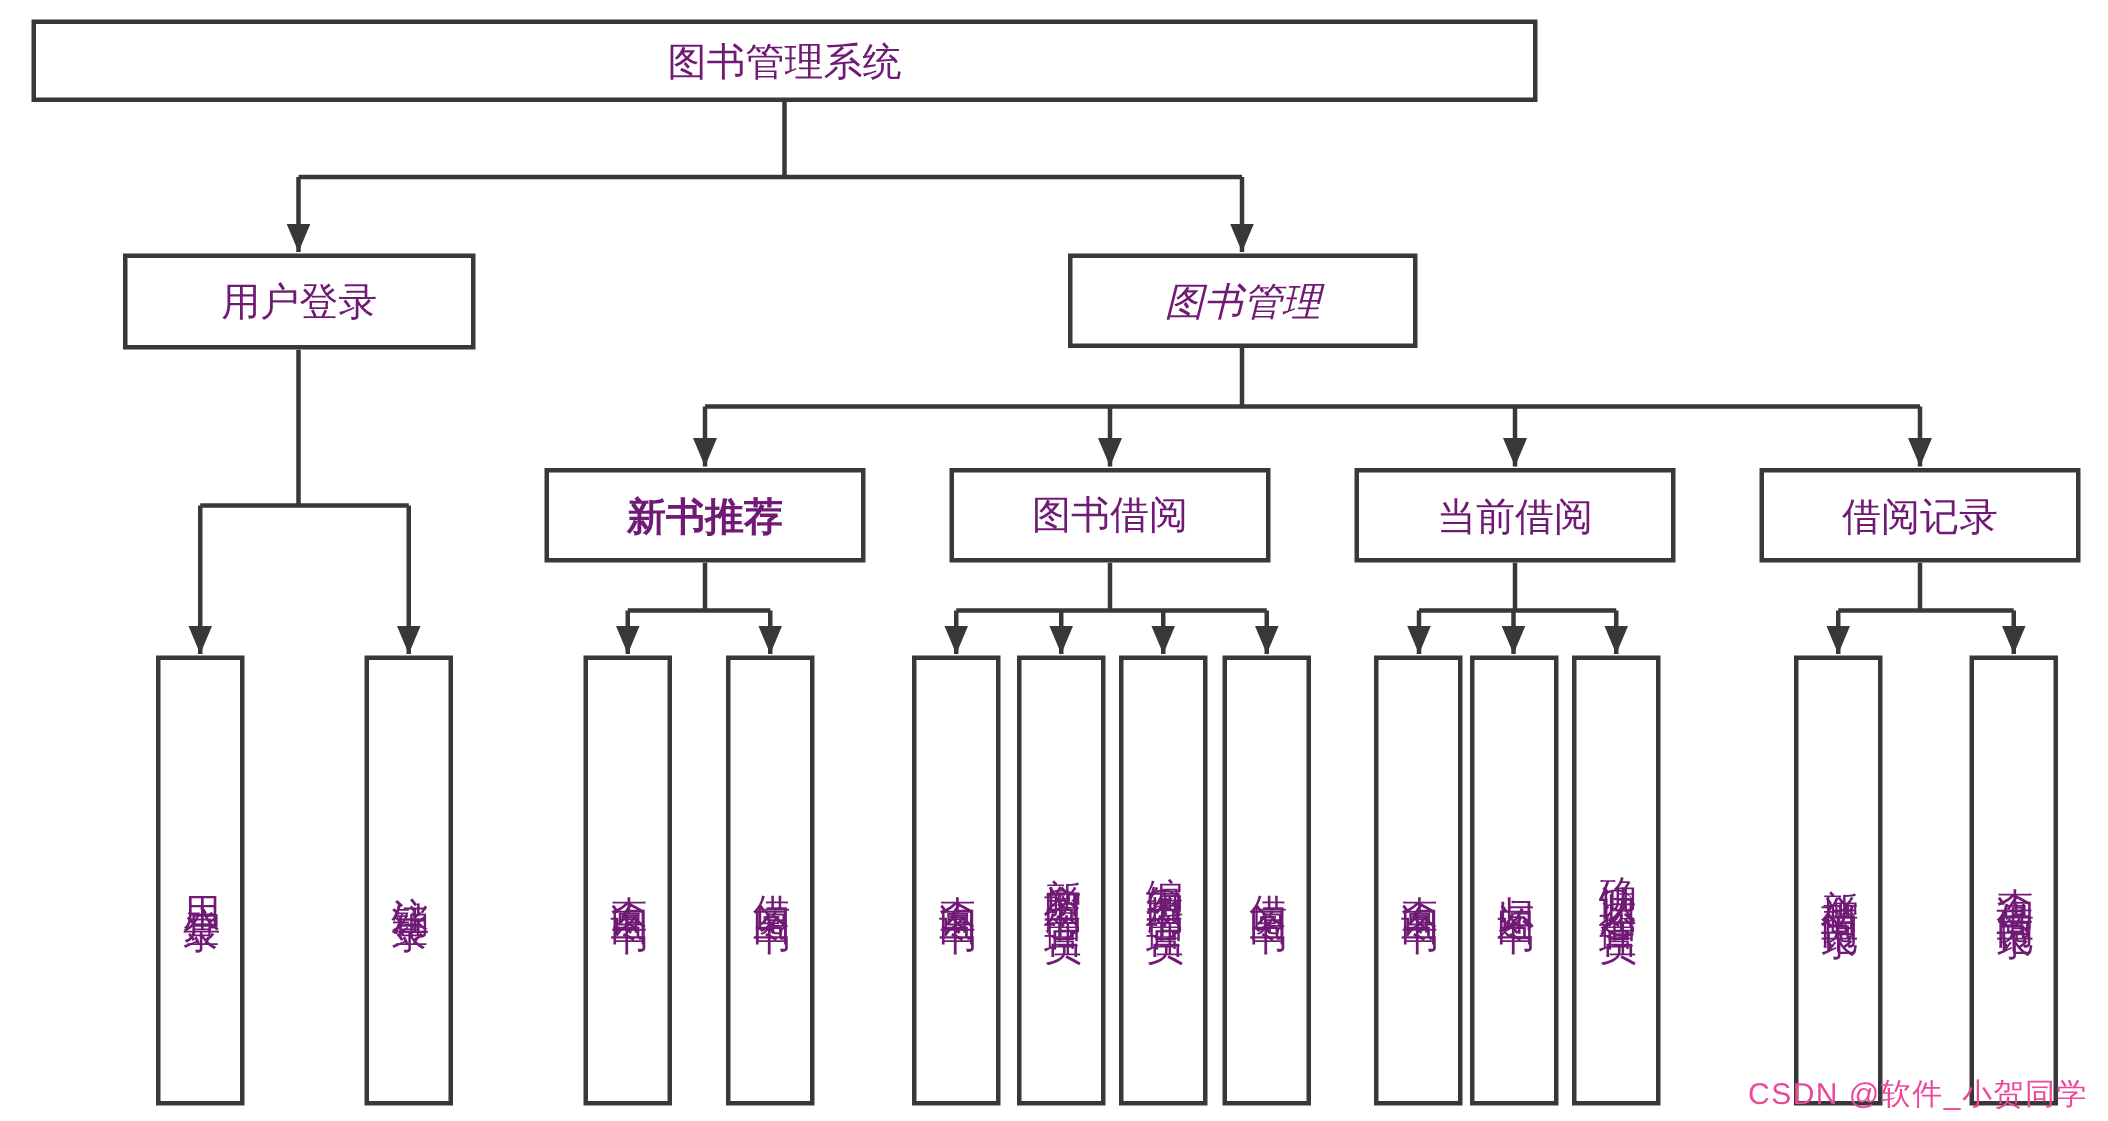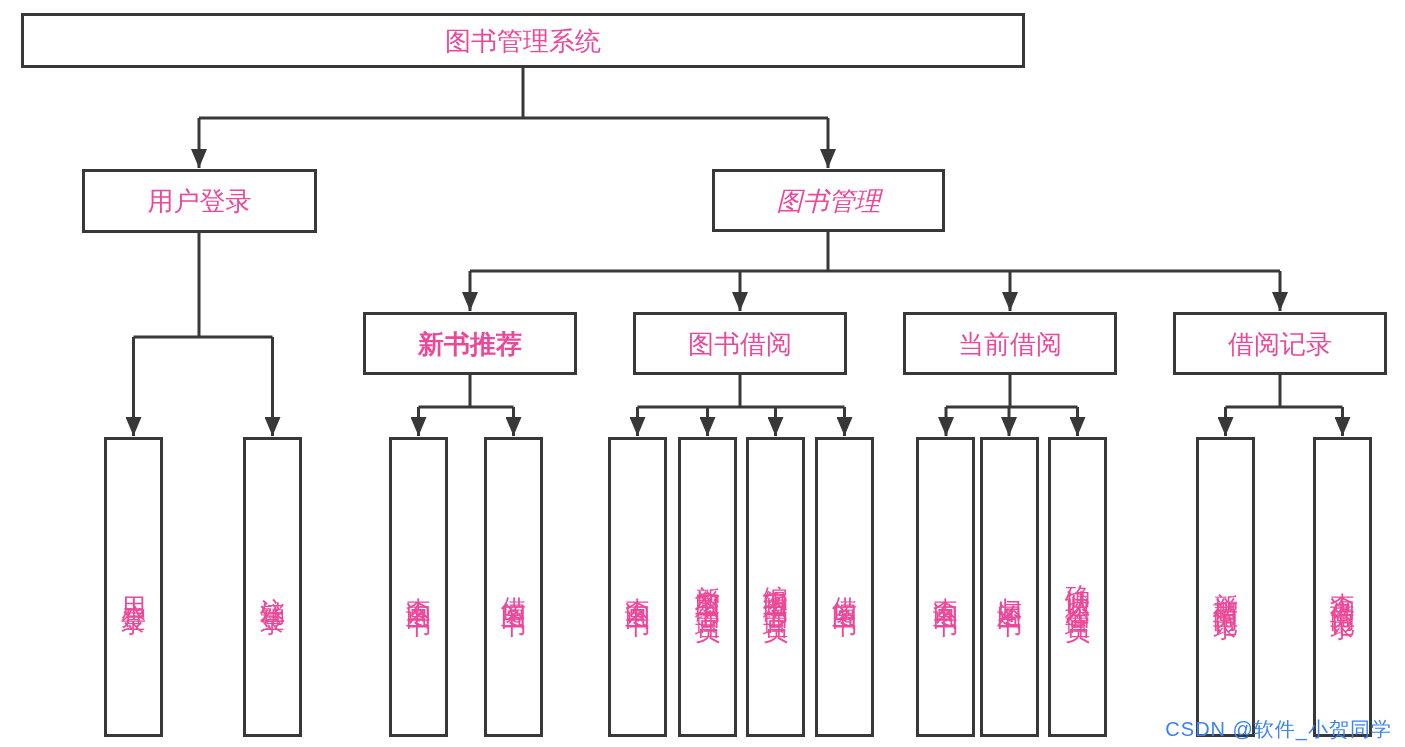--- a/index.html
+++ b/index.html
@@ -19,21 +19,21 @@
     position: absolute;
     left: 0; top: 0;
     width: 1405px;
     height: 747px;
   }
   .box {
     position: absolute;
     box-sizing: border-box;
     background: #ffffff;
     border: 3px solid #383838;
-    color: #ec4899;
+    color: #701a75;
     display: flex;
     align-items: center;
     justify-content: center;
     font-size: 26px;
     line-height: 1;
     white-space: nowrap;
     z-index: 2;
   }
   .vbox {
     writing-mode: vertical-rl;
@@ -43,37 +43,37 @@
     white-space: normal;
   }
   
   .n-root { left: 21px;  top: 13px;  width: 1004px; height: 55px; }
   
   .n-l2a  { left: 82px;  top: 169px; width: 235px;  height: 64px; }
   .n-l2b  { left: 712px; top: 169px; width: 233px;  height: 63px; font-style: italic; }
   
   .n-l3   { top: 312px;  width: 214px; height: 63px; }
   .n-l3a  { left: 363px; font-weight: bold; }
-  .n-l3b  { left: 633px; }
+  .n-l3b  { left: 633px; font-family: Liberation Serif, serif; }
   .n-l3c  { left: 903px; }
   .n-l3d  { left: 1173px; }
   
   .leaf   { top: 437px;  width: 59px; height: 300px; }
   .n-u1 { left: 104px; }  .n-u2 { left: 243px; }
   .n-r1 { left: 389px; }  .n-r2 { left: 484px; }
   .n-b1 { left: 608px; }  .n-b2 { left: 678px; }
   .n-b3 { left: 746px; }  .n-b4 { left: 815px; }
   .n-c1 { left: 916px; }  .n-c2 { left: 980px; }  .n-c3 { left: 1048px; }
   .n-q1 { left: 1196px; } .n-q2 { left: 1313px; }
   #watermark {
     position: absolute;
     right: 13px;
     bottom: 4px;
     font-size: 20px;
-    color: #3b82f6;
+    color: #ec4899;
     letter-spacing: 1px;
     z-index: 3;
     text-align: center;
   }
 </style>
 </head>
 <body>
 
 <div id="canvas">
 

